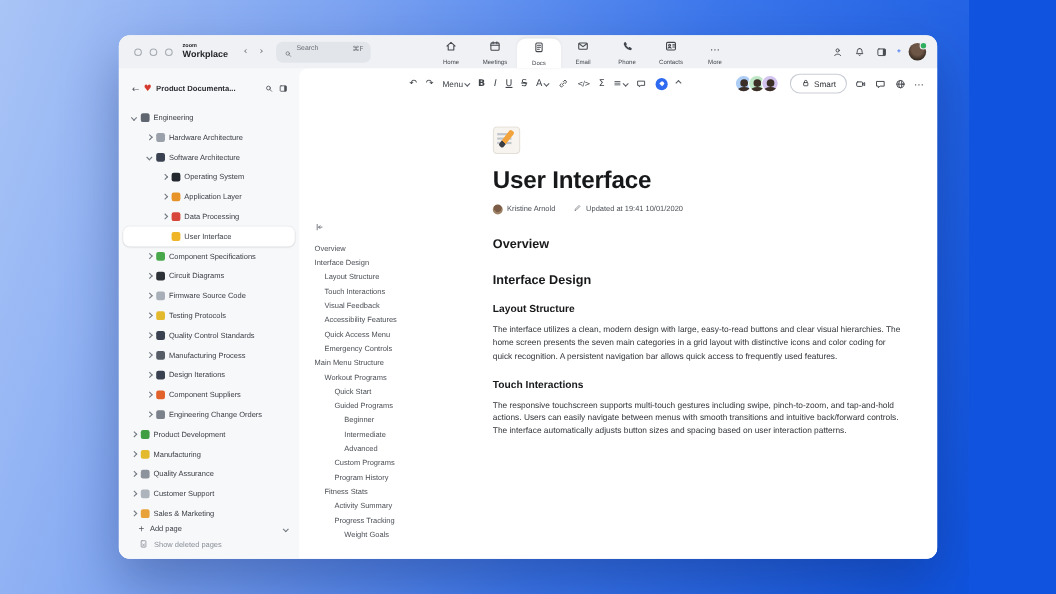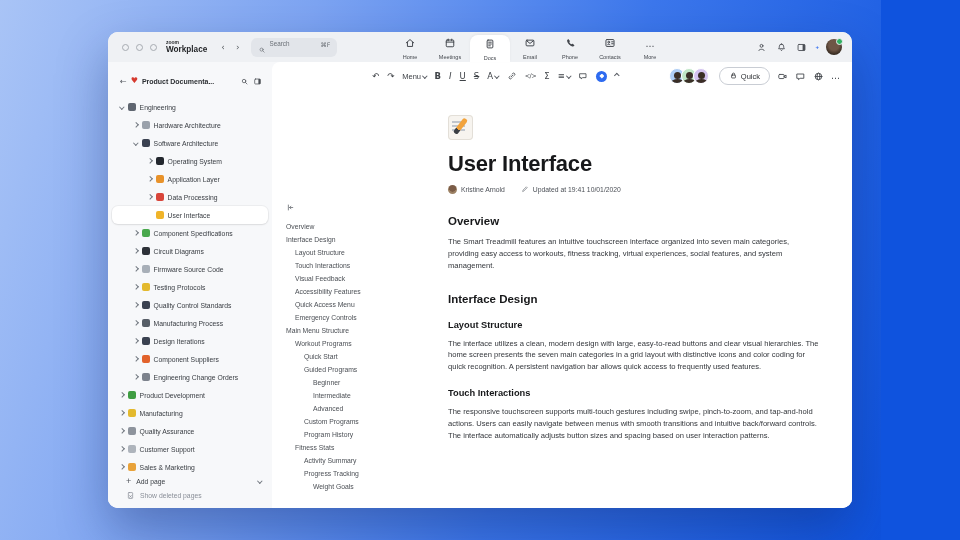--- a/index.html
+++ b/index.html
@@ -412,21 +412,21 @@
             <div class="avatars" id="avatars">
                 <span class="cav" style="background: rgb(174, 205, 245);"></span>
                 <span class="cav" style="background: rgb(191, 230, 198);"></span>
                 <span class="cav" style="background: rgb(211, 195, 239);"></span>
               </div>
             <div class="share">
               <span id="share-lock"><svg viewBox="0 0 16 16" fill="none" stroke="currentColor" stroke-width="1.3" stroke-linecap="round" stroke-linejoin="round">
                     <rect x="4.6" y="7.2" width="6.8" height="5.2" rx="1"></rect>
                     <path d="M5.9 7.2V5.8a2.1 2.1 0 0 1 4.2 0v1.4"></path>
                   </svg></span>
-              <span>Quick</span>
+              <span>Smart</span>
             </div>
             <span id="tb-right-icons" style="display:flex;align-items:center;gap:7px">
                 <span class="ric">
                   <svg viewBox="0 0 16 16" fill="none" stroke="currentColor" stroke-width="1.3" stroke-linecap="round" stroke-linejoin="round">
                     <rect x="2.6" y="5" width="7.8" height="6" rx="1.4"></rect>
                     <path d="M10.4 7.6 13.2 6v4l-2.8-1.6"></path>
                   </svg>
                 </span>
                 <span class="ric">
                   <svg viewBox="0 0 16 16" fill="none" stroke="currentColor" stroke-width="1.3" stroke-linecap="round" stroke-linejoin="round">
@@ -482,21 +482,20 @@
               <span class="mavatar"></span>
               <span>Kristine Arnold</span>
               <span class="sep"></span>
               <span id="meta-edit-ic"><svg viewBox="0 0 16 16" fill="none" stroke="currentColor" stroke-width="1.3" stroke-linecap="round" stroke-linejoin="round">
                     <path d="M3.6 12.4l.5-2.2 6.6-6.6 1.7 1.7-6.6 6.6z"></path>
                   </svg></span>
               <span>Updated at 19:41 10/01/2020</span>
             </div>
             <div id="doc-sections">
                 <h2>Overview</h2>
-                <p>The Smart Treadmill features an intuitive touchscreen interface organized into seven main categories, providing easy access to workouts, fitness tracking, virtual experiences, social features, and system management.</p>
                 <h2>Interface Design</h2>
                 <h3>Layout Structure</h3>
                 <p>The interface utilizes a clean, modern design with large, easy-to-read buttons and clear visual hierarchies. The home screen presents the seven main categories in a grid layout with distinctive icons and color coding for quick recognition. A persistent navigation bar allows quick access to frequently used features.</p>
                 <h3>Touch Interactions</h3>
                 <p>The responsive touchscreen supports multi-touch gestures including swipe, pinch-to-zoom, and tap-and-hold actions. Users can easily navigate between menus with smooth transitions and intuitive back/forward controls. The interface automatically adjusts button sizes and spacing based on user interaction patterns.</p>
               </div>
           </div>
         </div>
       </section>
     </div>

